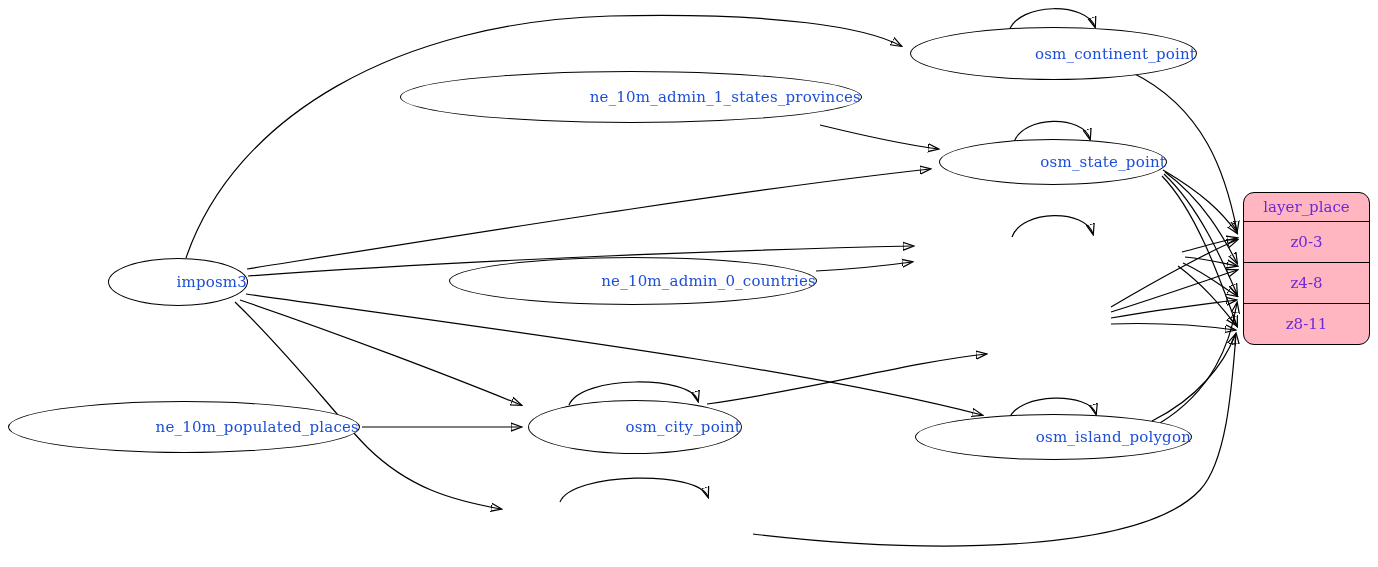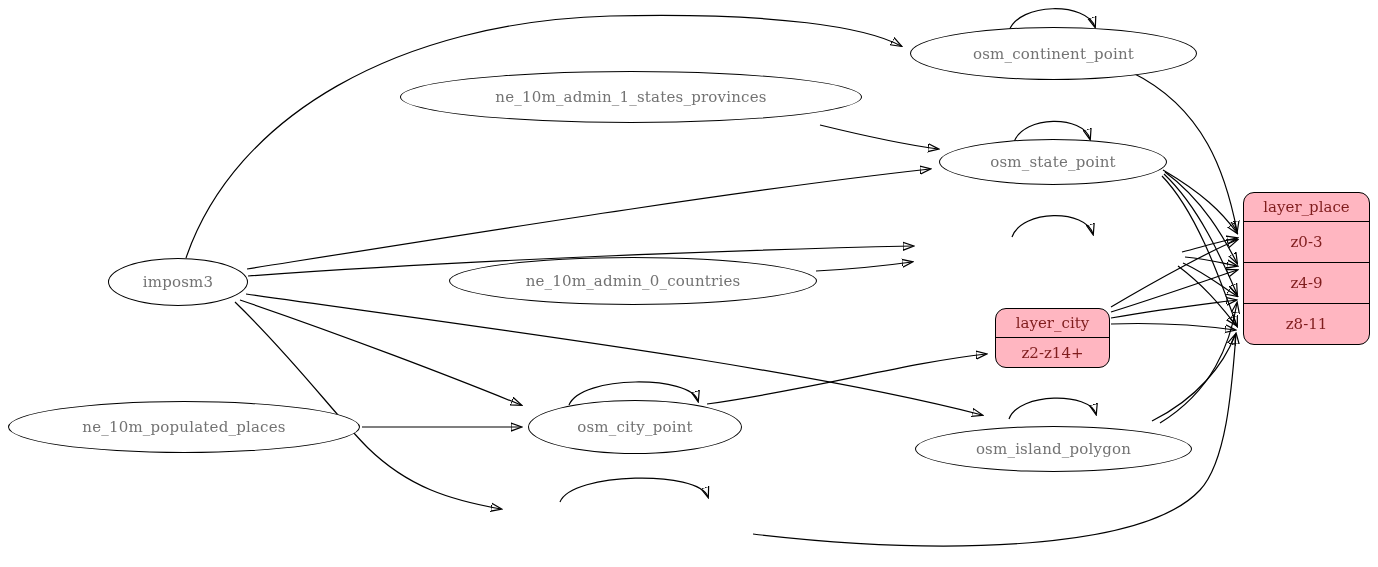--- a/index.html
+++ b/index.html
@@ -9,30 +9,30 @@
     background:#ffffff;
     font-family:"DejaVu Serif","Liberation Serif",serif;
     overflow:hidden;
   }
   #edges{position:absolute;left:0;top:0;width:1378px;height:567px;}
   #edges path{fill:none;stroke:#000;stroke-width:1.2px;}
   .node{
     position:absolute;box-sizing:border-box;
     border:1.3px solid #000;border-radius:50%;
     background:#fff;
-    display:flex;align-items:center;justify-content:center;
-    font-size:15px;letter-spacing:.2px;color:#737373;
+    display:flex;align-items:center;justify-content:flex-end;
+    font-size:15px;letter-spacing:.2px;color:#1d4ed8;
     white-space:nowrap;
   }
   .record{
     position:absolute;box-sizing:border-box;
     border:1.4px solid #000;border-radius:11px;
     background:#ffb6c1;overflow:hidden;
     display:flex;flex-direction:column;
-    font-size:15px;color:#7f1d1d;
+    font-size:15px;color:#6d28d9;
   }
   .rec-title{height:28px;flex:0 0 auto;display:flex;align-items:center;justify-content:center;}
   .rec-row{flex:1 1 auto;display:flex;align-items:center;justify-content:center;border-top:1.2px solid #000;}
 </style>
 </head>
 <body>
 
 <div id="canvas">
 
   <svg id="edges" viewBox="0 0 1378 567" xmlns="http://www.w3.org/2000/svg">
@@ -106,30 +106,26 @@
 
   <div class="node" style="left:939px;top:139px;width:228px;height:46px">
     <span>osm_state_point</span>
   </div>
 
 
   <div class="node" style="left:528px;top:400px;width:214px;height:54px">
     <span>osm_city_point</span>
   </div>
 
-  <div class="node" style="left:915px;top:426px;width:277px;height:46px">
+  <div class="node" style="left:915px;top:414px;width:277px;height:46px">
     <span>osm_island_polygon</span>
   </div>
 
 
-  <div class="record" style="left:995px;top:308px;width:115px;height:60px">
-    <div class="rec-title">layer_city</div>
-    <div class="rec-row">z2-z14+</div>
-  </div>
 
   <div class="record" style="left:1243px;top:192px;width:127px;height:153px">
     <div class="rec-title">layer_place</div>
     <div class="rec-row">z0-3</div>
-    <div class="rec-row">z4-9</div>
+    <div class="rec-row">z4-8</div>
     <div class="rec-row">z8-11</div>
   </div>
 
 </div>
 
 </body></html>

